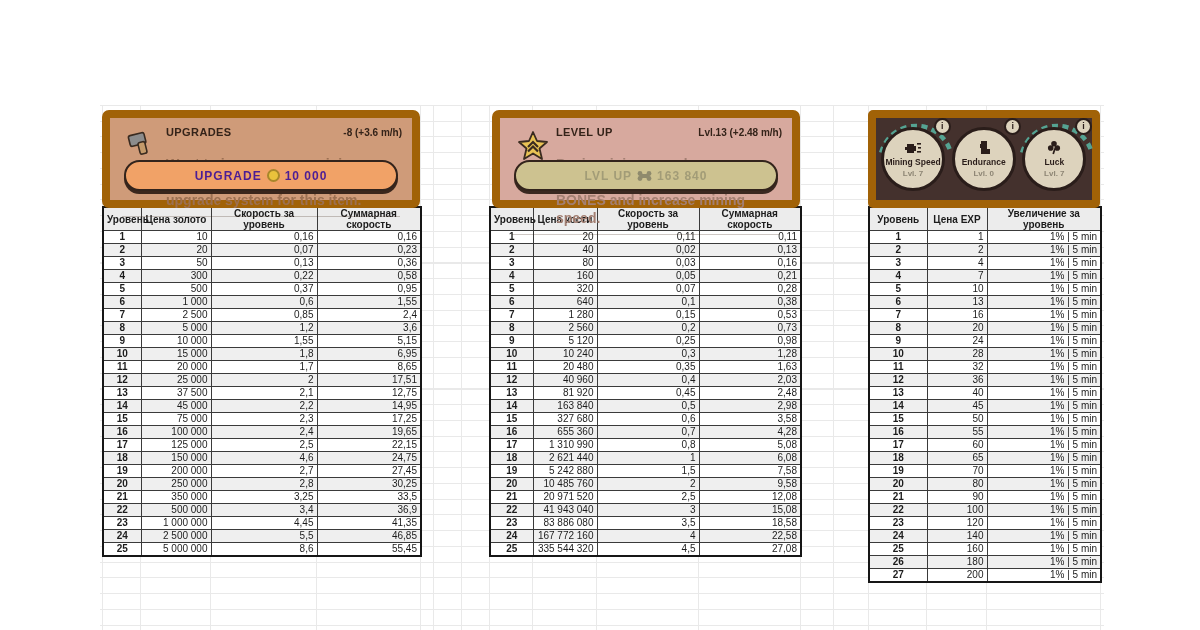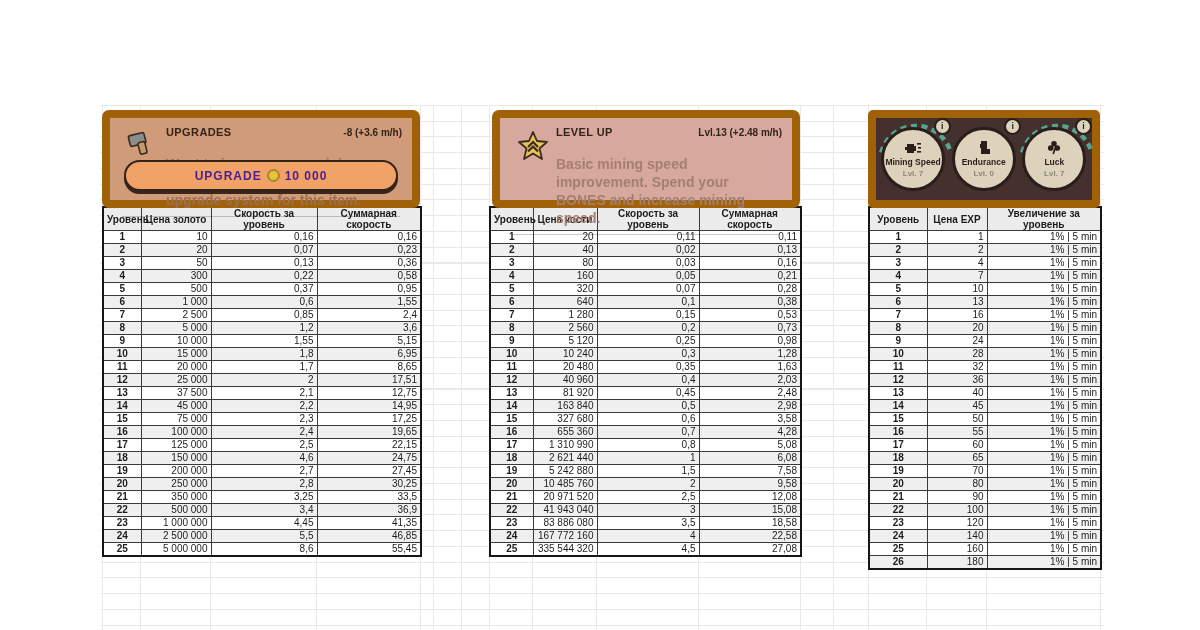--- a/index.html
+++ b/index.html
@@ -132,20 +132,33 @@
       </div>
       <div class="panel-text">
         <div class="panel-title-row">
           <span class="panel-title">LEVEL UP</span>
           <span class="panel-stat">Lvl.13 (+2.48 m/h)</span>
         </div>
         <p class="panel-desc">Basic mining speed improvement. Spend your BONES and increase mining speed.</p>
       </div>
     </div>
     <div class="divider"></div>
+    <button class="pill-btn">
+      <span>LVL UP</span>
+      <span class="bone-ico">
+        <svg width="15" height="12" viewBox="0 0 15 12">
+          <circle cx="3" cy="3.5" r="2.4" fill="#8f8a6d"></circle>
+            <circle cx="3" cy="8.5" r="2.4" fill="#8f8a6d"></circle>
+          <circle cx="12" cy="3.5" r="2.4" fill="#8f8a6d"></circle>
+            <circle cx="12" cy="8.5" r="2.4" fill="#8f8a6d"></circle>
+          <rect x="2.5" y="4" width="10" height="4" fill="#8f8a6d"></rect>
+        </svg>
+      </span>
+      <span>163 840</span>
+    </button>
   </section>
 
   <section class="panel skills">
 
     <div class="skill">
       <svg class="skill-arc" width="80" height="80" viewBox="0 0 80 80">
         <path d="M5.2,30.7 A36,36 0 0 1 74.8,30.7" fill="none" stroke="#55a392" stroke-width="4.5" stroke-dasharray="6 4.5"></path>
       </svg>
       <div class="info-badge">i</div>
       <div class="skill-circle">
@@ -662,16 +675,21 @@
         <tr>
           <td class="lvl">25</td>
           <td class="num">160</td>
           <td class="num">1% | 5 min</td>
         </tr>
         <tr>
           <td class="lvl">26</td>
           <td class="num">180</td>
           <td class="num">1% | 5 min</td>
         </tr>
+        <tr>
+          <td class="lvl">27</td>
+          <td class="num">200</td>
+          <td class="num">1% | 5 min</td>
+        </tr>
       </tbody>
     </table>
 
 </div>
 
 </body></html>

